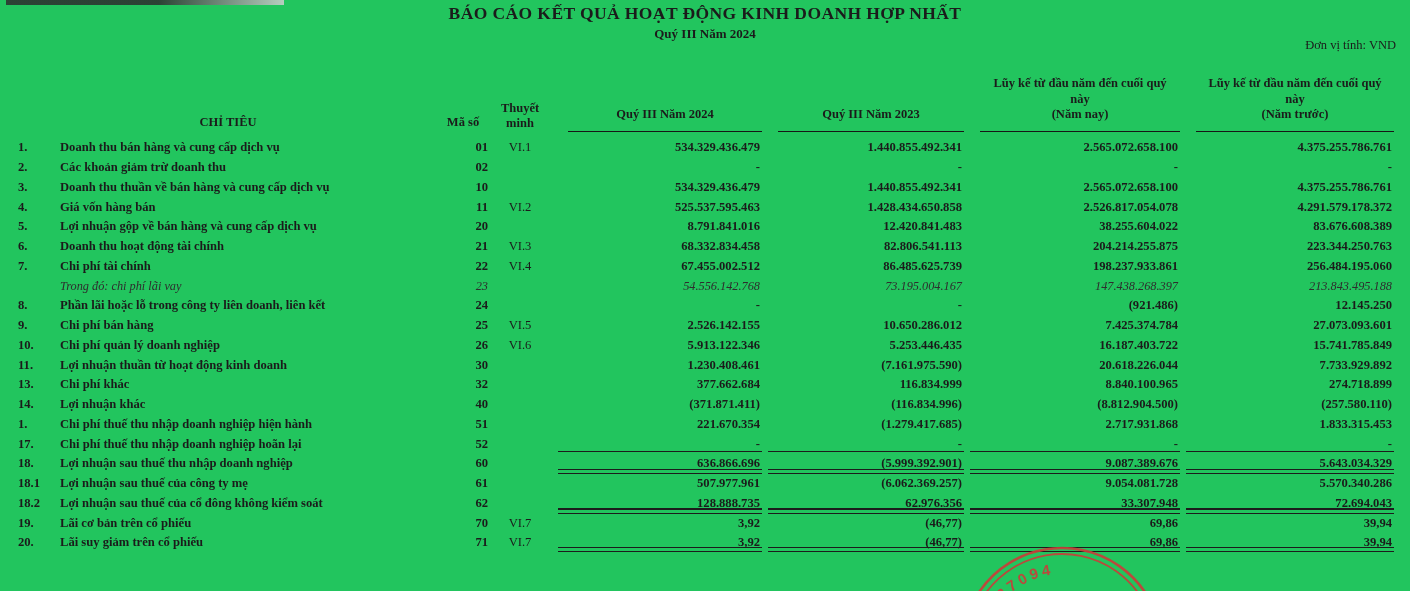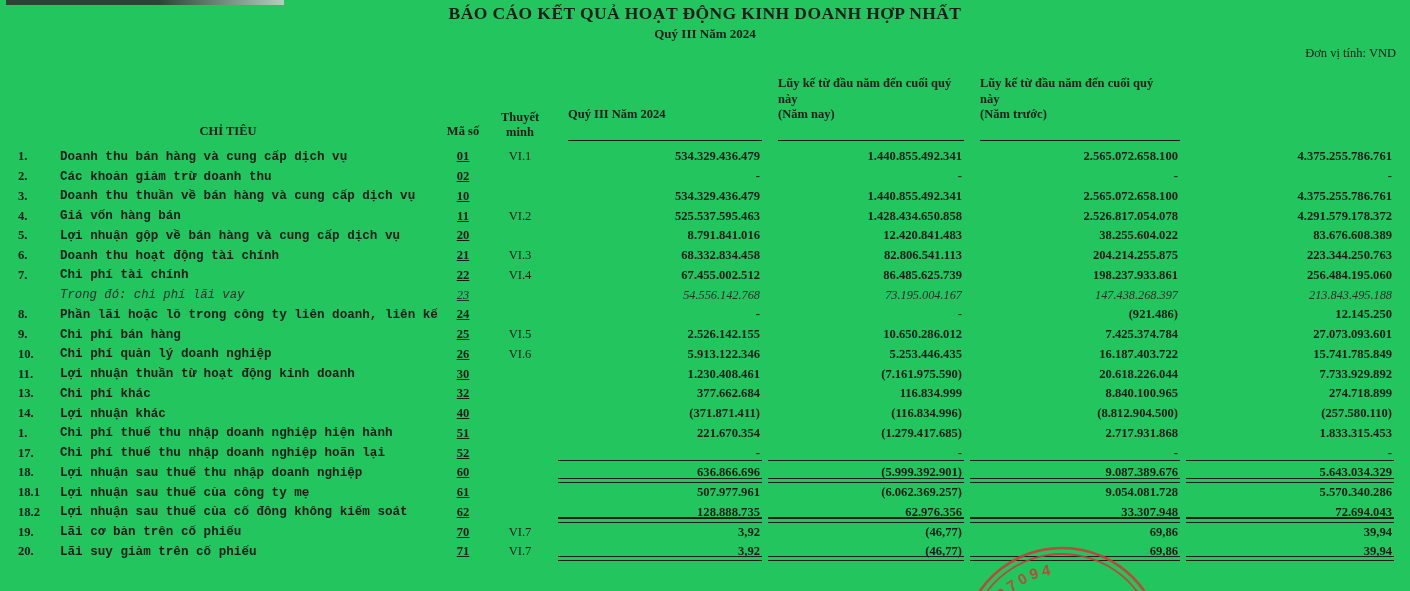--- a/index.html
+++ b/index.html
@@ -17,51 +17,51 @@
     opacity:.85;
   }
   .title{
     text-align:center;margin:0 auto;padding-top:3px;
     font-size:17.5px;font-weight:700;letter-spacing:.4px;
   }
   .subtitle{
     text-align:center;font-size:13px;font-weight:700;margin-top:2px;
   }
   .unit{
-    position:absolute;top:46px;right:14px;
+    position:absolute;top:38px;right:14px;
     font-size:12.5px;font-weight:400;
   }
   .grid{
     display:grid;
     grid-template-columns:42px 1fr 50px 64px 210px 202px 216px 214px;
     padding-left:18px;padding-right:16px;
   }
   .thead{
     margin-top:34px;
     align-items:end;
     font-size:12.5px;font-weight:700;
   }
   .h-item{grid-column:1 / span 2;text-align:center;padding-bottom:2px;}
   .h-code{text-align:center;padding-bottom:2px;}
   .h-note{text-align:center;padding-bottom:2px;line-height:1.15;}
   .h-val{
-    line-height:1.25;padding-bottom:17px;
+    text-align:center;line-height:1.25;padding-bottom:8px;
     border-bottom:1.5px solid #161616;margin-left:16px;
   }
   .tbody{margin-top:6px;}
   .trow{
     display:grid;
     grid-template-columns:42px 1fr 50px 64px 210px 202px 216px 214px;
     height:19.75px;align-items:center;
     font-size:12.6px;
   }
   .rows-wrap{padding-left:18px;padding-right:16px;}
   .c-no{font-weight:700;}
-  .c-label{font-weight:700;padding-right:6px;white-space:nowrap;overflow:hidden;font-family:Liberation Mono, monospace;}
-  .c-code{font-weight:700;text-align:center;text-decoration:underline;}
+  .c-label{font-weight:700;padding-right:6px;white-space:nowrap;overflow:hidden;}
+  .c-code{font-weight:700;text-align:right;}
   .c-note{font-weight:400;text-align:center;}
   .c-val{
     font-weight:700;text-align:right;padding-right:2px;
     position:relative;white-space:nowrap;
   }
   .trow.italic .c-label,.trow.italic .c-code,.trow.italic .c-val{
     font-weight:400;font-style:italic;font-size:12.3px;color:#2e2e2e;
   }
   
   .rule-s::after{
@@ -102,20 +102,21 @@
   <div class="unit">Đơn vị tính: VND</div>
 
   <div class="grid thead">
     <div class="h-item">CHỈ TIÊU</div>
     <div class="h-code">Mã số</div>
     <div class="h-note">
       <div>Thuyết</div>
       <div>minh</div>
     </div>
     <div class="h-val">Quý III Năm 2024</div>
+    <div class="h-val">Quý III Năm 2023</div>
     <div class="h-val">
       <div>Lũy kế từ đầu năm đến cuối quý</div>
       <div>này</div>
       <div>(Năm nay)</div>
     </div>
     <div class="h-val">
       <div>Lũy kế từ đầu năm đến cuối quý</div>
       <div>này</div>
       <div>(Năm trước)</div>
     </div>

